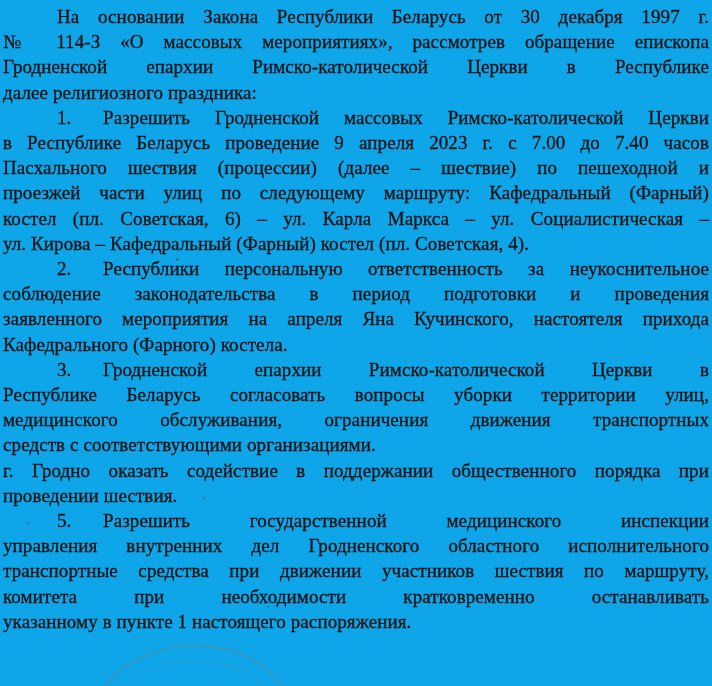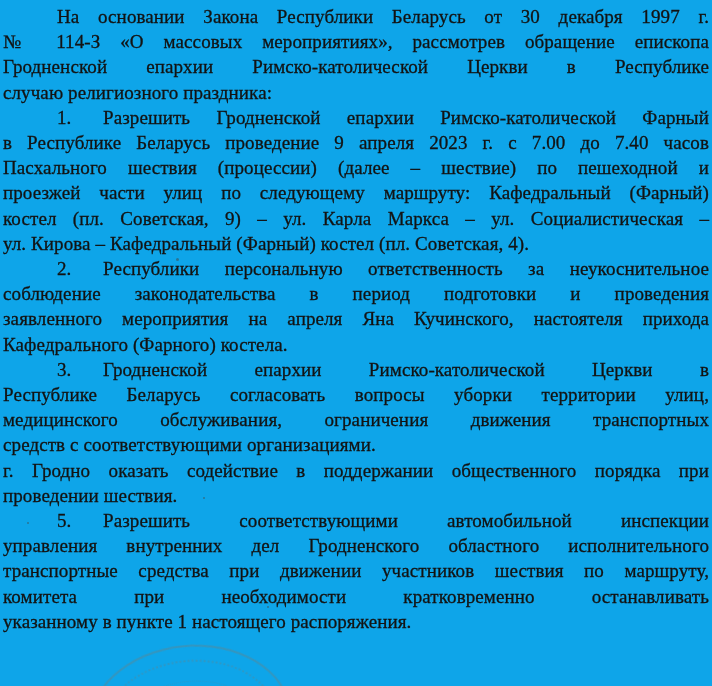--- a/index.html
+++ b/index.html
@@ -68,48 +68,48 @@
 </head>
 <body>
 
 <div class="page">
 
   <div class="text-body">
       <div class="para">
         <div class="line"><span class="indent"></span><span>На основании Закона Республики Беларусь от 30 декабря 1997 г.</span></div>
         <div class="line"><span>№ 114-З «О массовых мероприятиях», рассмотрев обращение епископа</span></div>
         <div class="line"><span>Гродненской епархии Римско-католической Церкви в Республике</span></div>
-        <div class="line last"><span>случаю религиозного праздника:</span></div>
+        <div class="line last"><span>далее религиозного праздника:</span></div>
       </div>
       <div class="para">
-        <div class="line"><span class="indent"></span><span class="num">1.</span><span>Разрешить Гродненской епархии Римско-католической Фарный</span></div>
+        <div class="line"><span class="indent"></span><span class="num">1.</span><span>Разрешить Гродненской массовых Римско-католической Церкви</span></div>
         <div class="line"><span>в Республике Беларусь проведение 9 апреля 2023 г. с 7.00 до 7.40 часов</span></div>
         <div class="line"><span>Пасхального шествия (процессии) (далее – шествие) по пешеходной и</span></div>
         <div class="line"><span>проезжей части улиц по следующему маршруту: Кафедральный (Фарный)</span></div>
-        <div class="line"><span>костел (пл. Советская, 9) – ул. Карла Маркса – ул. Социалистическая –</span></div>
+        <div class="line"><span>костел (пл. Советская, 6) – ул. Карла Маркса – ул. Социалистическая –</span></div>
         <div class="line last"><span>ул. Кирова – Кафедральный (Фарный) костел (пл. Советская, 4).</span></div>
       </div>
       <div class="para">
         <div class="line"><span class="indent"></span><span class="num">2.</span><span>Республики персональную ответственность за неукоснительное</span></div>
         <div class="line"><span>соблюдение законодательства в период подготовки и проведения</span></div>
         <div class="line"><span>заявленного мероприятия на апреля Яна Кучинского, настоятеля прихода</span></div>
         <div class="line last"><span>Кафедрального (Фарного) костела.</span></div>
       </div>
       <div class="para">
         <div class="line"><span class="indent"></span><span class="num">3.</span><span>Гродненской епархии Римско-католической Церкви в</span></div>
         <div class="line"><span>Республике Беларусь согласовать вопросы уборки территории улиц,</span></div>
         <div class="line"><span>медицинского обслуживания, ограничения движения транспортных</span></div>
         <div class="line last"><span>средств с соответствующими организациями.</span></div>
       </div>
       <div class="para">
         <div class="line"><span>г. Гродно оказать содействие в поддержании общественного порядка при</span></div>
         <div class="line last"><span>проведении шествия.</span></div>
       </div>
       <div class="para">
-        <div class="line"><span class="indent"></span><span class="num">5.</span><span>Разрешить соответствующими автомобильной инспекции</span></div>
+        <div class="line"><span class="indent"></span><span class="num">5.</span><span>Разрешить государственной медицинского инспекции</span></div>
         <div class="line"><span>управления внутренних дел Гродненского областного исполнительного</span></div>
         <div class="line"><span>транспортные средства при движении участников шествия по маршруту,</span></div>
         <div class="line"><span>комитета при необходимости кратковременно останавливать</span></div>
         <div class="line last"><span>указанному в пункте 1 настоящего распоряжения.</span></div>
       </div>
     </div>
 
   <div class="stamp">
     <div class="stamp-inner"></div>
     <div class="stamp-texture"></div>

